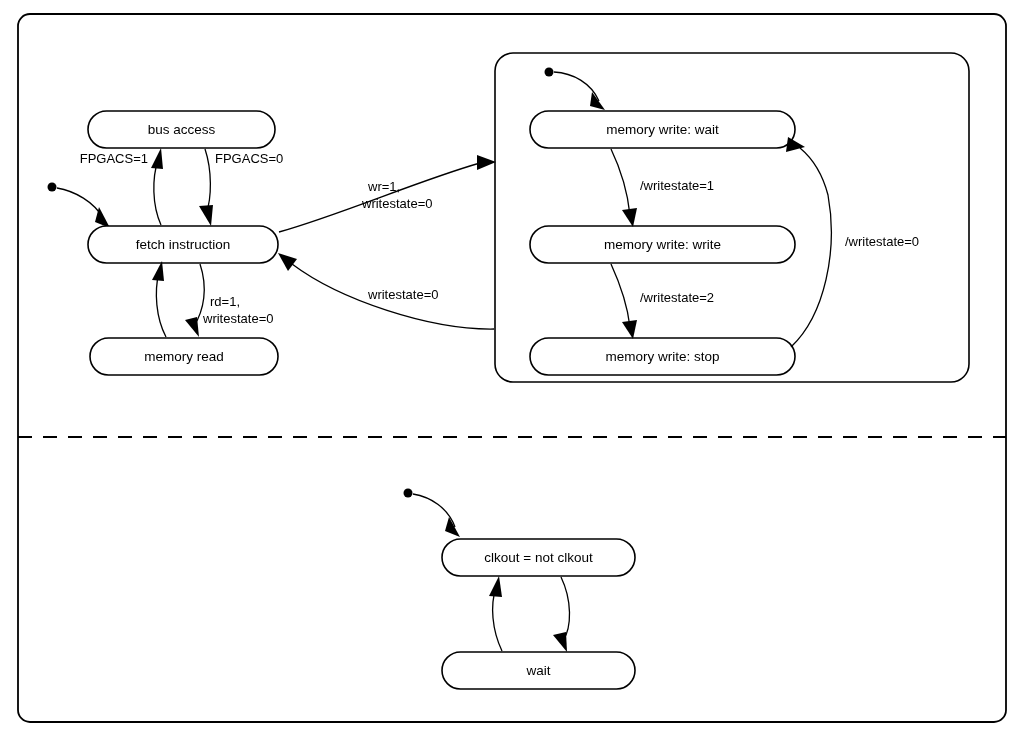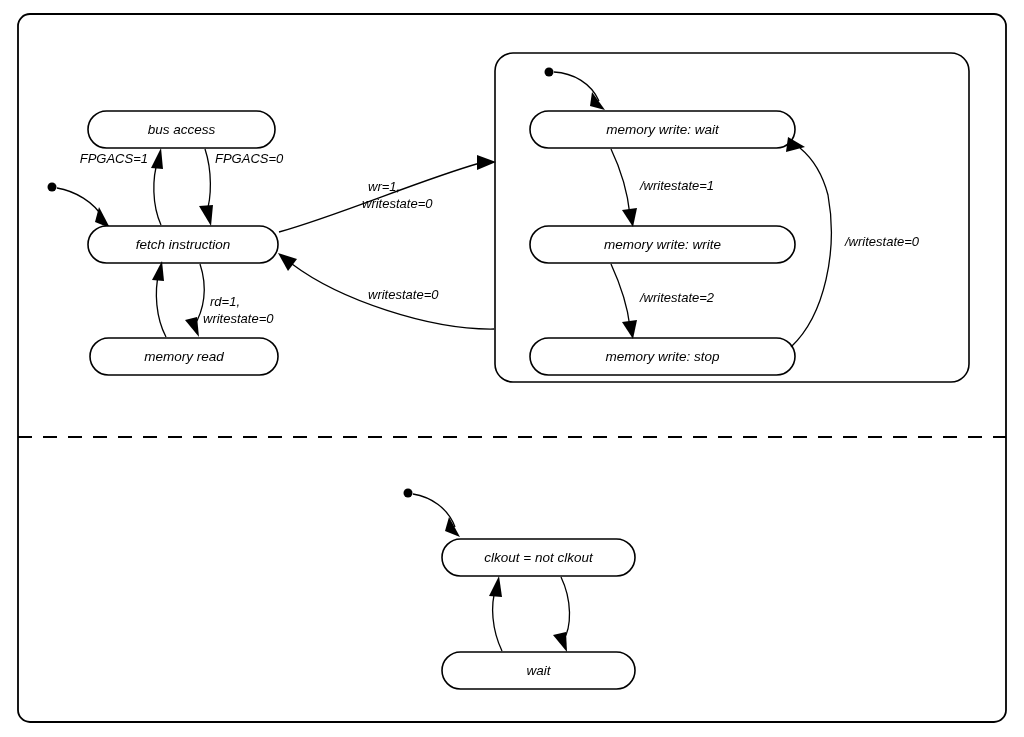--- a/index.html
+++ b/index.html
@@ -11,21 +11,20 @@
     width: 1024px;
     height: 737px;
     font-family: "Liberation Sans", sans-serif;
     overflow: hidden;
   }
   #diagram-root {
     position: relative;
     width: 1024px;
     height: 737px;
     background: #ffffff;
-    font-style: italic;
   }
   svg.diagram {
     display: block;
     width: 1024px;
     height: 737px;
   }
   .frame-outline,
   .composite-outline,
   .state-box {
     fill: #ffffff;

